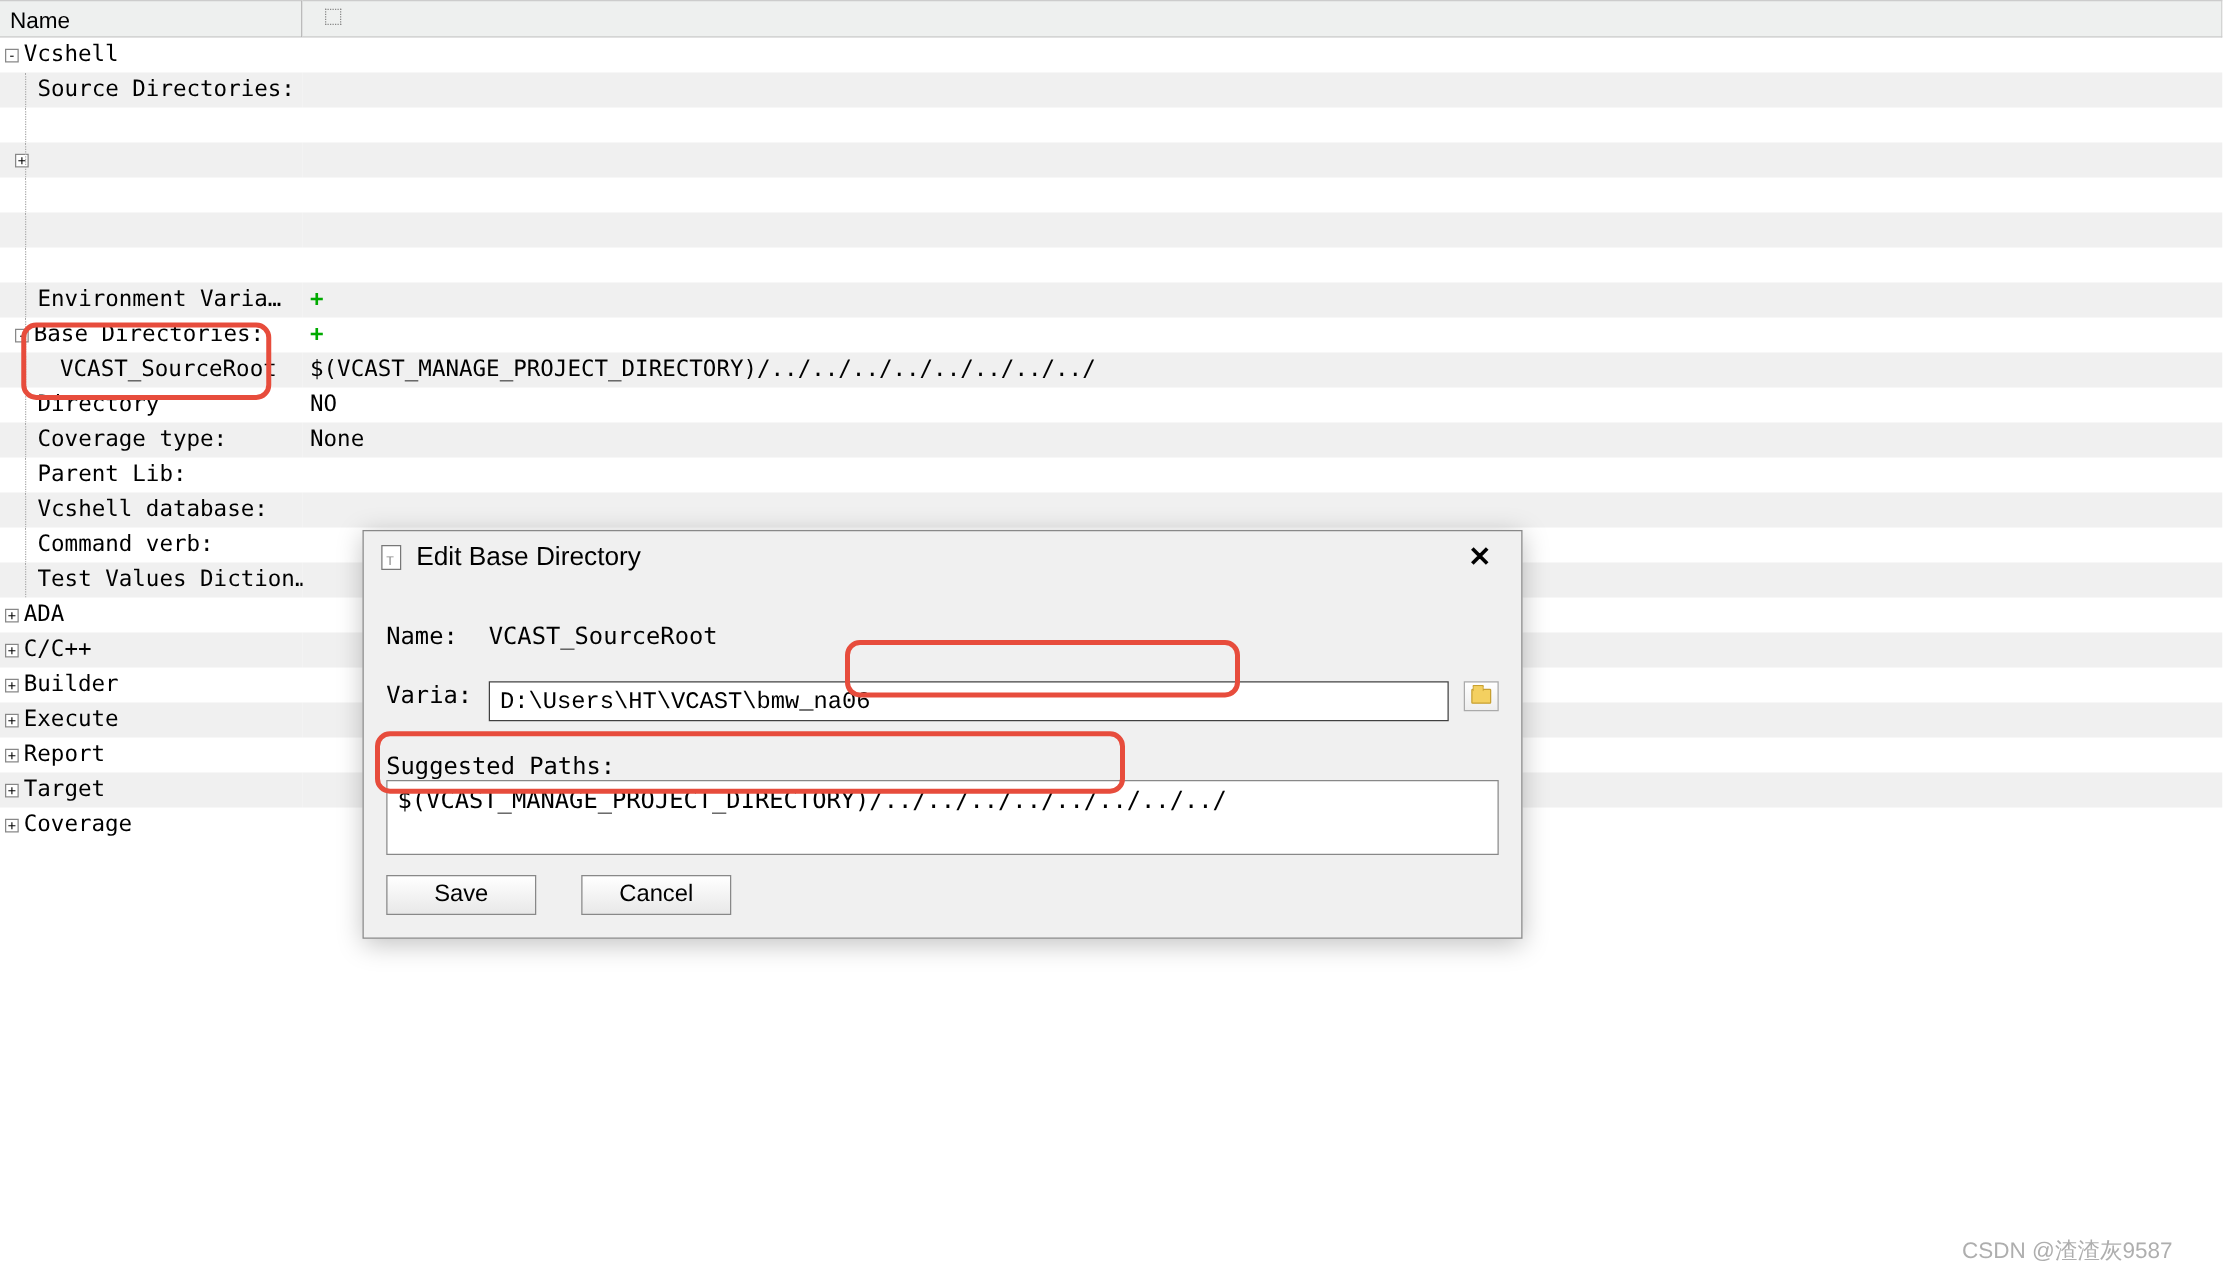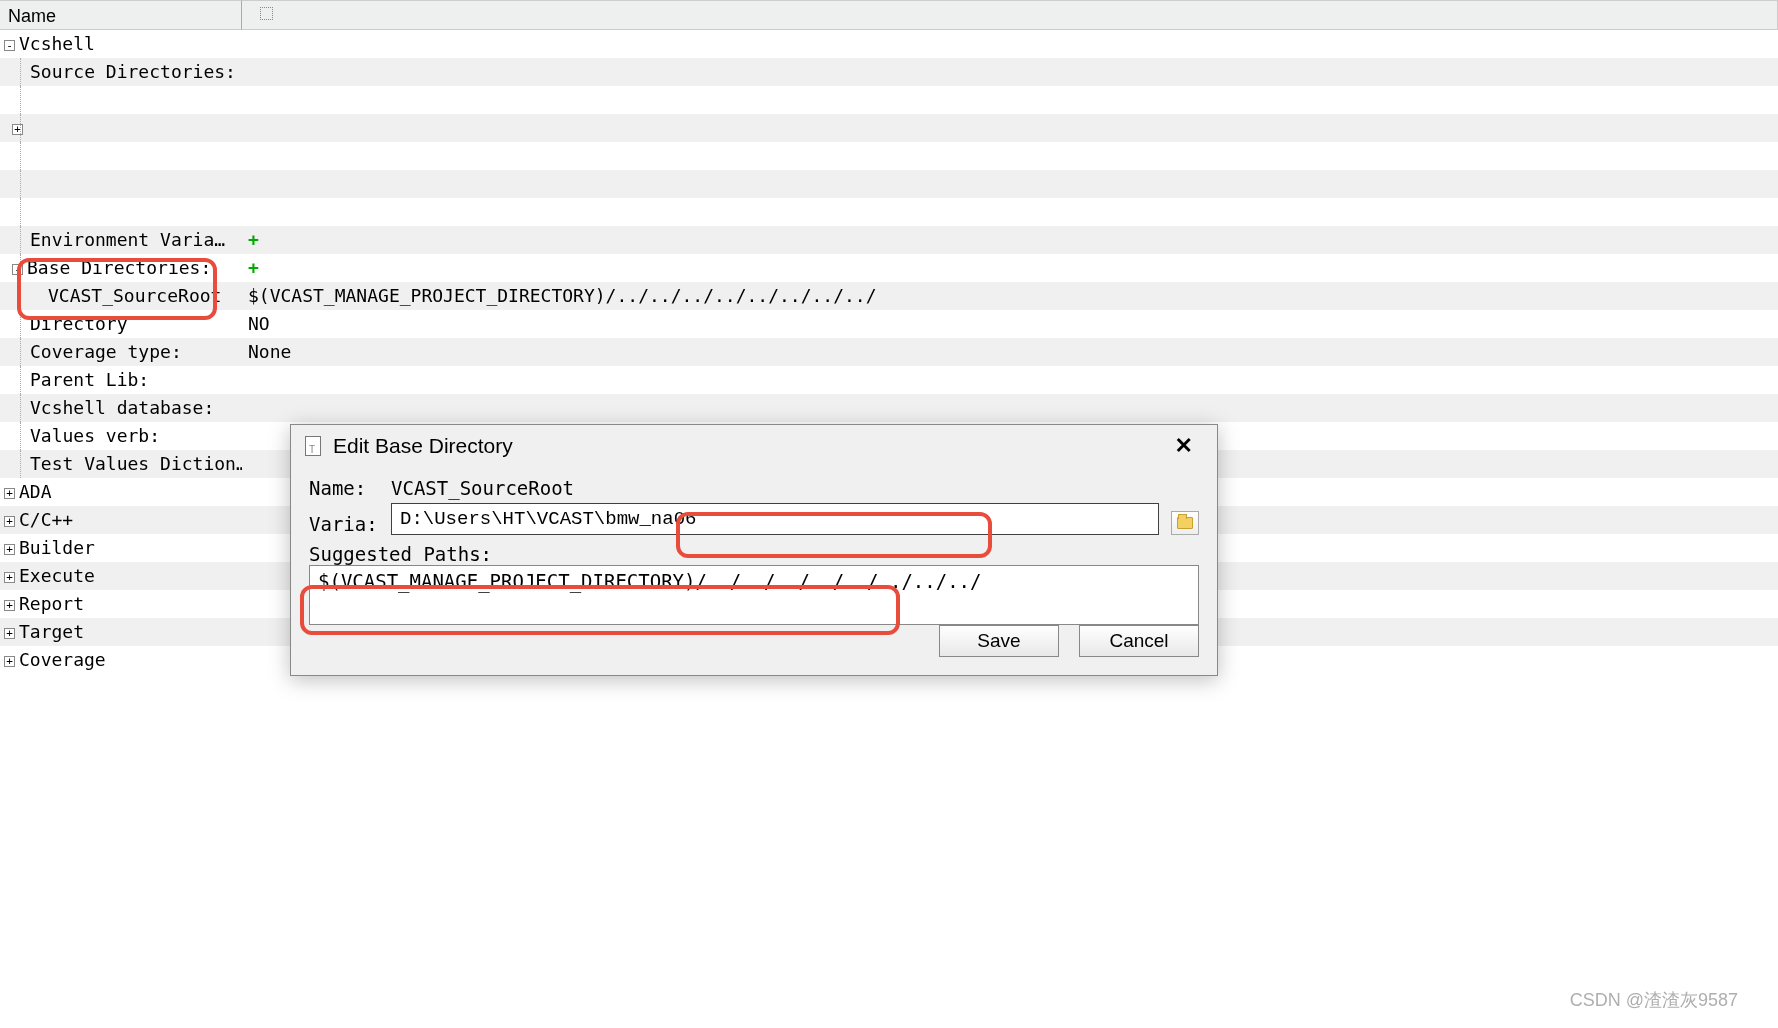--- a/index.html
+++ b/index.html
@@ -139,22 +139,22 @@
     font-weight:bold;
     font-family: Arial, sans-serif;
   }
   .dlg-body {
     padding: 0 18px 18px 18px;
     font-family: "Consolas", "SimSun", monospace;
     font-size: 19px;
   }
   .dlg-row {
     display:flex;
-    align-items:flex-end;
-    margin: 4px 0;
+    align-items:flex-start;
+    margin: 25px 0;
   }
   .dlg-label { width: 82px; }
   .dlg-value { }
   .dlg-input {
     flex:1;
     height: 32px;
     border:1px solid #404040;
     background:#fff;
     padding: 2px 8px;
     font-family: Liberation Mono, monospace;
@@ -191,22 +191,22 @@
     width: 100%;
     height: 60px;
     border:1px solid #888;
     background:#fff;
     padding: 4px 8px;
     font-family: inherit;
     font-size: inherit;
   }
   .dlg-buttons {
     display:flex;
-    justify-content:flex-end;
-    gap: 20px;
+    gap: 36px;
+    margin-top: 16px;
   }
   .btn {
     width: 120px;
     height: 32px;
     border:1px solid #888;
     background: linear-gradient(#fff,#e8e8e8);
     font-family: "SimSun", Arial, sans-serif;
     font-size: 19px;
     cursor:pointer;
   }
@@ -258,21 +258,21 @@
     <div class="row alt"><div class="cell-left indent2"><span class="tree-line"></span><span>VCAST_SourceRoot</span></div><div class="cell-right">$(VCAST_MANAGE_PROJECT_DIRECTORY)/../../../../../../../../</div></div>
 
     <div class="row"><div class="cell-left indent1"><span class="tree-line"></span><span>Directory</span></div><div class="cell-right">NO</div></div>
 
     <div class="row alt"><div class="cell-left indent1"><span class="tree-line"></span><span>Coverage type:</span></div><div class="cell-right">None</div></div>
 
     <div class="row"><div class="cell-left indent1"><span class="tree-line"></span><span>Parent Lib:</span></div><div class="cell-right"></div></div>
 
     <div class="row alt"><div class="cell-left indent1"><span class="tree-line"></span><span>Vcshell database:</span></div><div class="cell-right"></div></div>
 
-    <div class="row"><div class="cell-left indent1"><span class="tree-line"></span><span>Values verb:</span></div><div class="cell-right"></div></div>
+    <div class="row"><div class="cell-left indent1"><span class="tree-line"></span><span>Command verb:</span></div><div class="cell-right"></div></div>
 
     <div class="row alt"><div class="cell-left indent1"><span class="tree-line"></span><span>Test Values Diction…</span></div><div class="cell-right"></div></div>
 
     <div class="row"><div class="cell-left"><span class="expander">+</span><span>ADA</span></div><div class="cell-right"></div></div>
     <div class="row alt"><div class="cell-left"><span class="expander">+</span><span>C/C++</span></div><div class="cell-right"></div></div>
     <div class="row"><div class="cell-left"><span class="expander">+</span><span>Builder</span></div><div class="cell-right"></div></div>
     <div class="row alt"><div class="cell-left"><span class="expander">+</span><span>Execute</span></div><div class="cell-right"></div></div>
     <div class="row"><div class="cell-left"><span class="expander">+</span><span>Report</span></div><div class="cell-right"></div></div>
     <div class="row alt"><div class="cell-left"><span class="expander">+</span><span>Target</span></div><div class="cell-right"></div></div>
     <div class="row"><div class="cell-left"><span class="expander">+</span><span>Coverage</span></div><div class="cell-right"></div></div>

